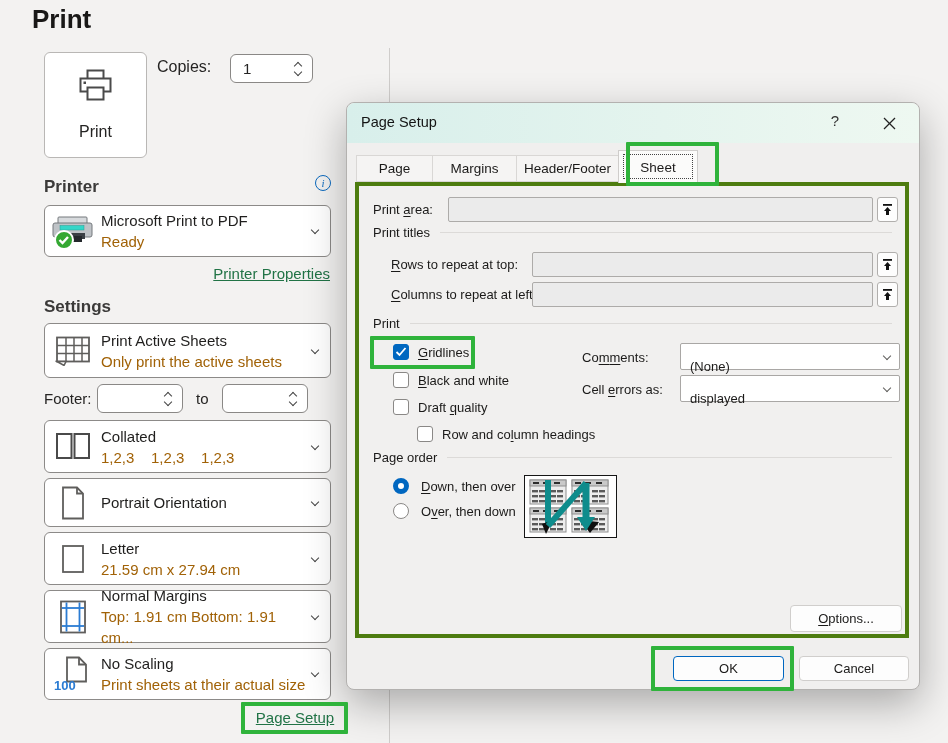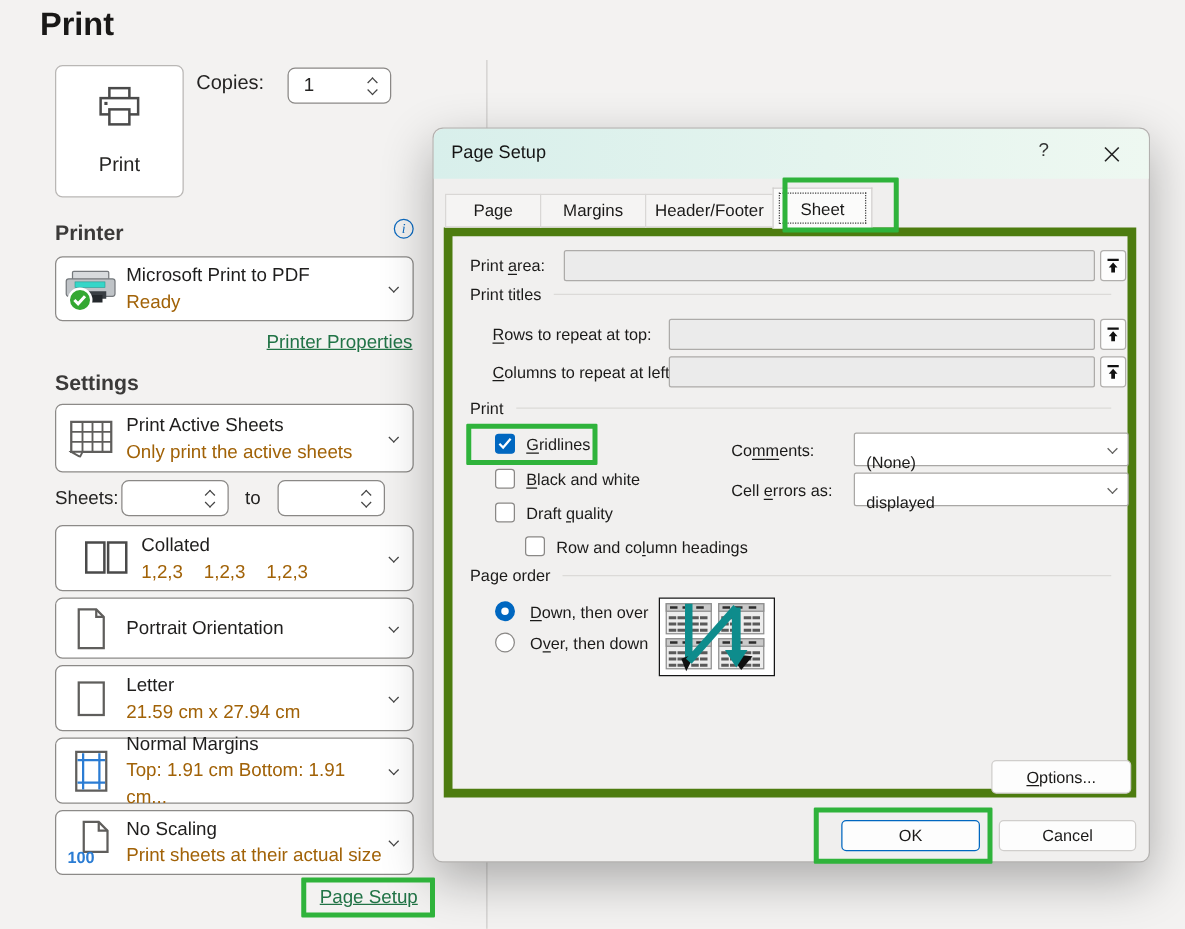--- a/index.html
+++ b/index.html
@@ -91,21 +91,21 @@
     width:80px; height:33px; background:#fbfbfa; border:1px solid #cfcdcb; border-bottom:none;
     margin-bottom:-1px; position:relative; z-index:5;
   }
   .tab.selected::after {
     content:""; position:absolute; inset:3px 4px 4px 4px; border:1px dotted #444;
   }
   #hl-sheet-tab { left:279px; top:39px; width:93px; height:44px; }
 
   .panel {
     position:absolute; left:8px; top:79px; width:554px; height:456px;
-    border:7px solid #4d7c0f; background:#f1f0ef;
+    border:4px solid #4d7c0f; background:#f1f0ef;
   }
   .plabel { position:absolute; font-size:13px; color:#1b1a19; }
   .fld { position:absolute; background:#ebebeb; border:1px solid #adaba9; border-radius:2px; height:25px; }
   .clps {
     position:absolute; width:21px; height:25px; background:#fdfdfd; border:1px solid #b1afad;
     border-radius:3px; display:flex; align-items:center; justify-content:center; cursor:pointer;
   }
   .grp { position:absolute; left:14px; right:13px; display:flex; align-items:center; height:16px; }
   .grp .line { flex:1; height:1px; background:#dcdad8; margin-left:10px; }
 
@@ -203,38 +203,38 @@
       <path d="M2 25.5 l7 4 l2 -4 z" fill="#fff" stroke="#5f5e5c" stroke-width="1.5"></path>
     </svg>
   </span>
   <span class="txt">
     <div class="t1">Print Active Sheets</div>
     <div class="t2">Only print the active sheets</div>
   </span>
   <span class="chev cv down"></span>
 </div>
 
-<div class="pages-label">Sheets:</div>
+<div class="pages-label">Footer:</div>
 <div class="spinbox" id="pages-from">
   <span class="val"></span>
   <span class="steppers">
     <span class="cv up"></span>
     <span class="cv down"></span>
   </span>
 </div>
 <div class="to-label">to</div>
 <div class="spinbox" id="pages-to">
   <span class="val"></span>
   <span class="steppers">
     <span class="cv up"></span>
     <span class="cv down"></span>
   </span>
 </div>
 
-<div class="dd" style="top:420px; height:53px;padding-left:12px;">
+<div class="dd" style="top:420px; height:53px;">
   <span class="icwrap">
     <svg width="36" height="30" viewBox="0 0 36 30">
       <rect x="2" y="2" width="14.5" height="24" fill="#fff" stroke="#4a4a4a" stroke-width="2"></rect>
       <rect x="19.5" y="2" width="14.5" height="24" fill="#fff" stroke="#4a4a4a" stroke-width="2"></rect>
     </svg>
   </span>
   <span class="txt">
     <div class="t1">Collated</div>
     <div class="t2 pre">1,2,3    1,2,3    1,2,3</div>
   </span>

